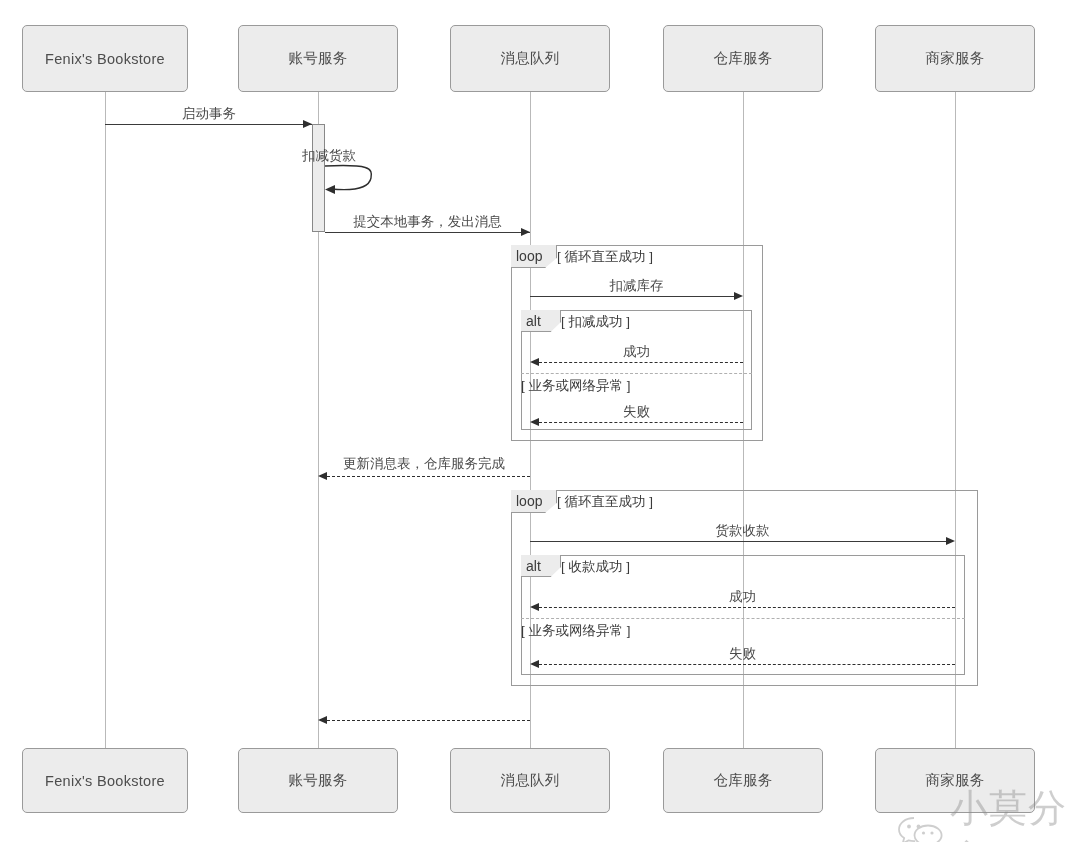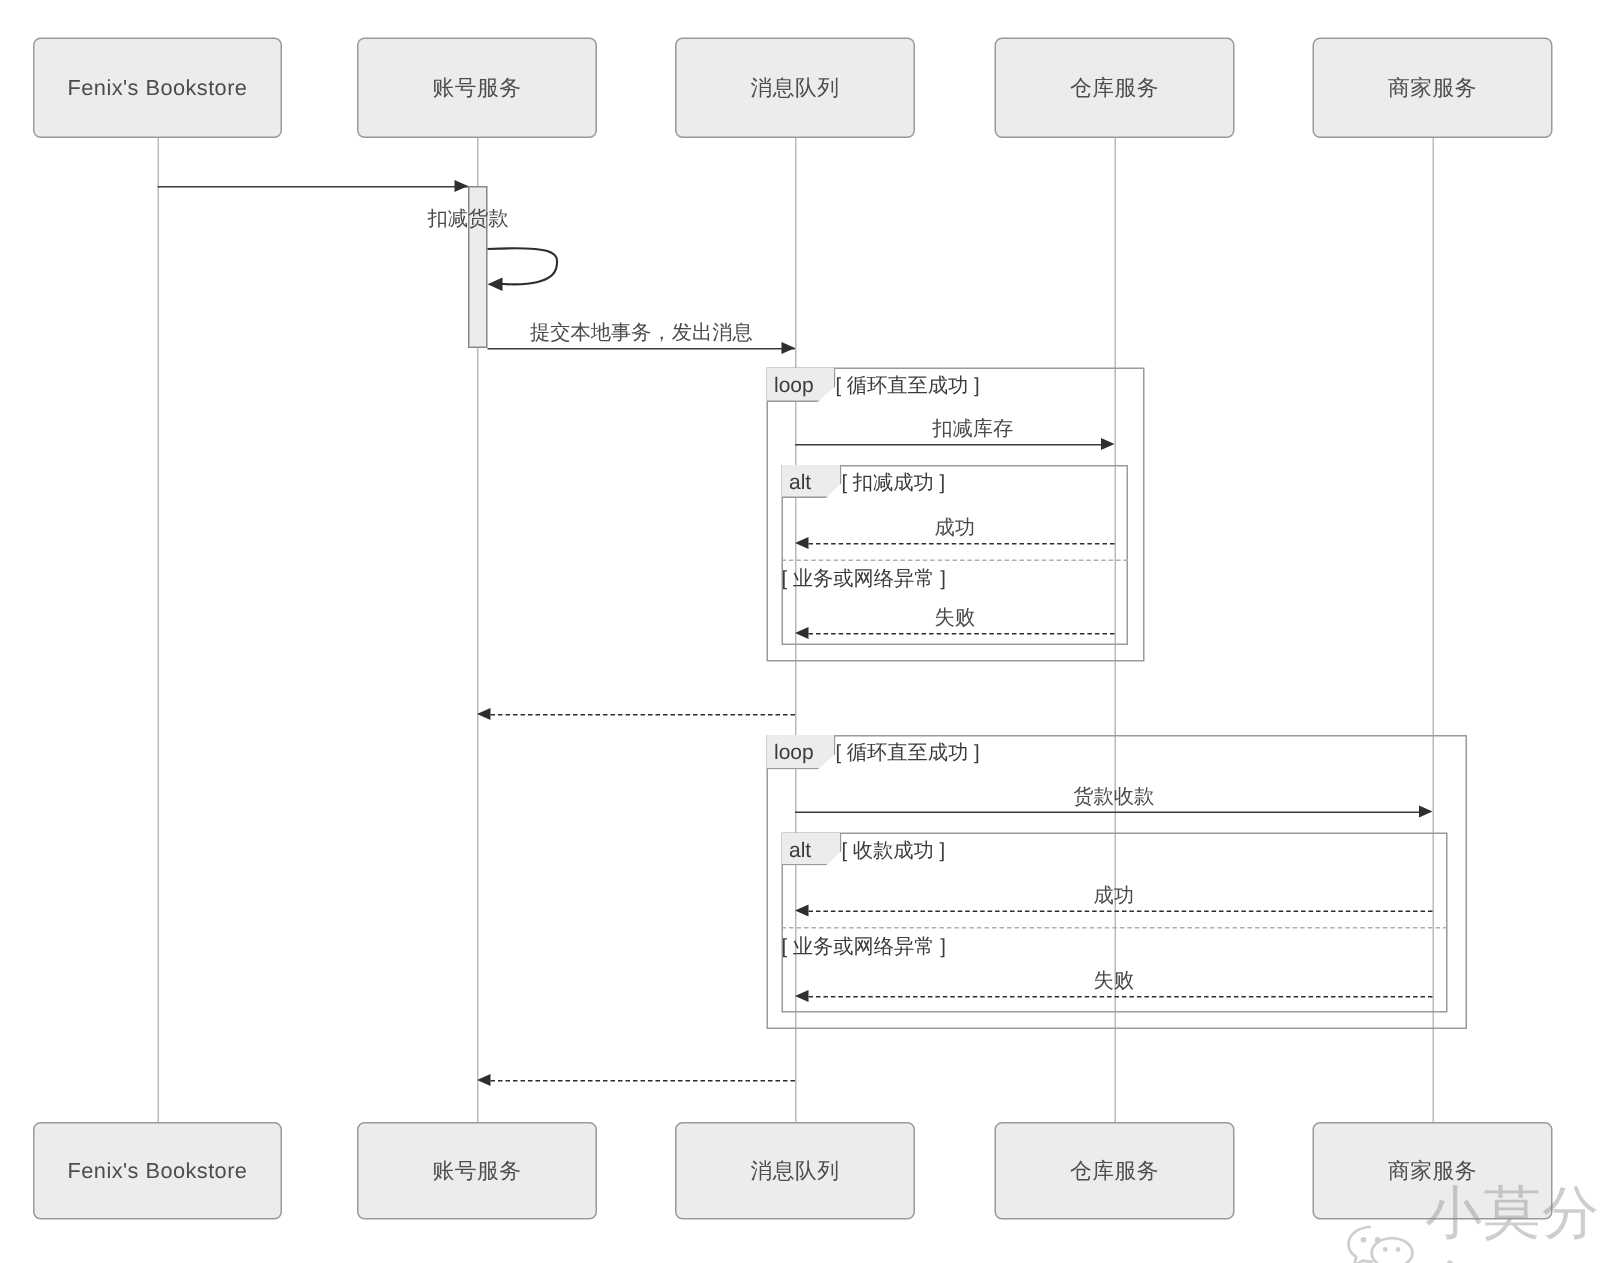--- a/index.html
+++ b/index.html
@@ -161,59 +161,61 @@
   </div>
   <div class="participant" style="left:663px; top:25px; width:160px; height:67px;">
     <span>仓库服务</span>
   </div>
   <div class="participant" style="left:875px; top:25px; width:160px; height:67px;">
     <span>商家服务</span>
   </div>
 
   <div class="activation" style="left:312px; top:124px; width:13px; height:108px;"></div>
 
+  <div class="msg-label" style="left:105px; top:105px; width:208px;">启动事务</div>
   <div class="msg-solid" style="left:105px; top:124px; width:207px;"></div>
   <div class="arrow-right" style="left:303px; top:119.5px;"></div>
 
-  <div class="msg-label" style="left:285px; top:137px; width:88px; text-align:left;">扣减货款</div>
+  <div class="msg-label" style="left:285px; top:147px; width:88px; text-align:center;">扣减货款</div>
   <div class="selfcall" style="left:323px; top:162px; width:55px; height:32px;">
     <svg width="55" height="32" viewBox="0 0 55 32">
       <path d="M 2 4 C 46 2, 50 6, 48 16 C 46 26, 30 29, 8 27" fill="none" stroke="#2e2e2e" stroke-width="1.4"></path>
       <polygon points="12,23 2,27.5 12,32" fill="#2e2e2e"></polygon>
     </svg>
   </div>
 
   <div class="msg-label" style="left:325px; top:213px; width:205px;">提交本地事务，发出消息</div>
   <div class="msg-solid" style="left:325px; top:232px; width:205px;"></div>
   <div class="arrow-right" style="left:521px; top:227.5px;"></div>
 
   <div class="fragment" style="left:511px; top:245px; width:252px; height:196px;"></div>
   <div class="frag-tag" style="left:511px; top:245px; width:46px; height:23px;">loop</div>
   <div class="frag-guard" style="left:557px; top:248px; width:200px;">[ 循环直至成功 ]</div>
 
-  <div class="msg-label" style="left:530px; top:277px; width:213px;margin-left:12px;">扣减库存</div>
+  <div class="msg-label" style="left:530px; top:277px; width:213px;">扣减库存</div>
   <div class="msg-solid" style="left:530px; top:296px; width:204px;"></div>
   <div class="arrow-right" style="left:734px; top:291.5px;"></div>
 
   <div class="fragment inner" style="left:521px; top:310px; width:231px; height:120px;"></div>
   <div class="frag-tag" style="left:521px; top:310px; width:40px; height:22px;">alt</div>
   <div class="frag-guard" style="left:561px; top:313px; width:180px;">[ 扣减成功 ]</div>
 
   <div class="msg-label" style="left:530px; top:343px; width:213px;">成功</div>
   <div class="msg-dashed" style="left:539px; top:362px; width:204px;"></div>
   <div class="arrow-left" style="left:530px; top:357.5px;"></div>
 
   <div class="alt-sep" style="left:521px; top:373px; width:231px;"></div>
 
   <div class="frag-guard" style="left:521px; top:377px; width:231px;">[ 业务或网络异常 ]</div>
 
   <div class="msg-label" style="left:530px; top:403px; width:213px;">失败</div>
   <div class="msg-dashed" style="left:539px; top:422px; width:204px;"></div>
   <div class="arrow-left" style="left:530px; top:417.5px;"></div>
 
+  <div class="msg-label" style="left:318px; top:455px; width:212px;">更新消息表，仓库服务完成</div>
   <div class="msg-dashed" style="left:327px; top:476px; width:203px;"></div>
   <div class="arrow-left" style="left:318px; top:471.5px;"></div>
 
   <div class="fragment" style="left:511px; top:490px; width:467px; height:196px;"></div>
   <div class="frag-tag" style="left:511px; top:490px; width:46px; height:23px;">loop</div>
   <div class="frag-guard" style="left:557px; top:493px; width:415px;">[ 循环直至成功 ]</div>
 
   <div class="msg-label" style="left:530px; top:522px; width:425px;">货款收款</div>
   <div class="msg-solid" style="left:530px; top:541px; width:416px;"></div>
   <div class="arrow-right" style="left:946px; top:536.5px;"></div>

